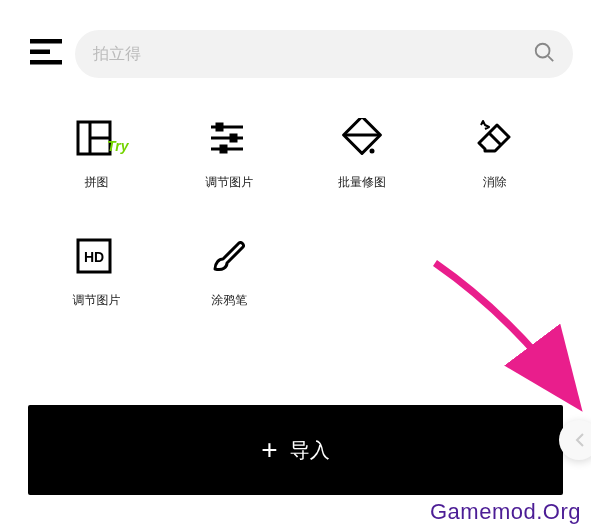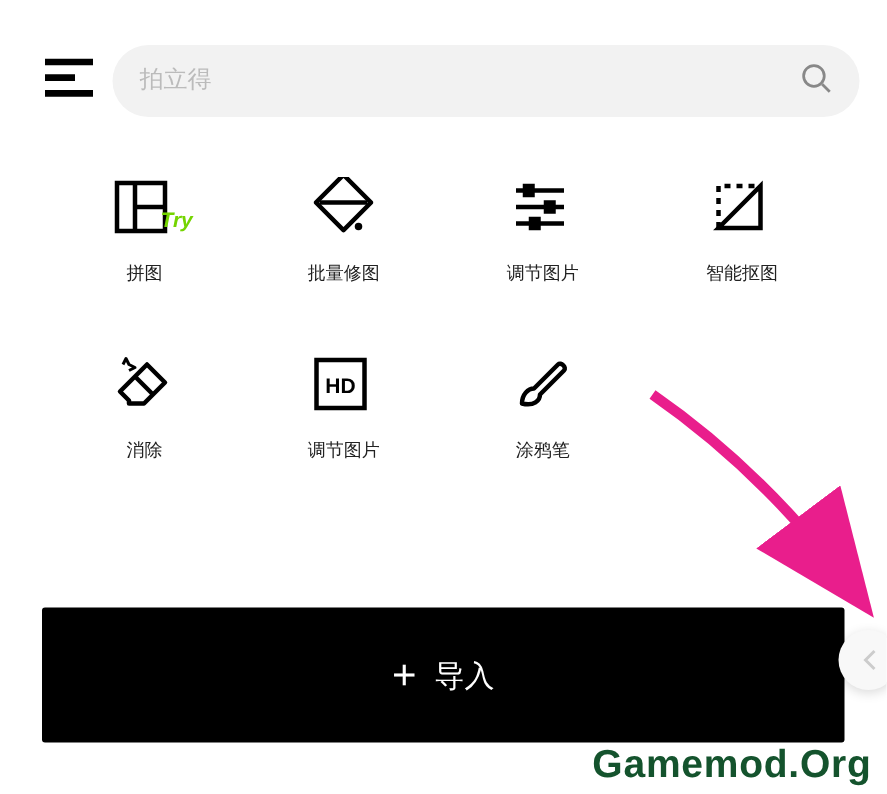--- a/index.html
+++ b/index.html
@@ -14,21 +14,21 @@
 
     .grid { display: grid; grid-template-columns: repeat(4, 1fr); padding: 20px 30px 0 30px; row-gap: 45px; }
     .tile { display: flex; flex-direction: column; align-items: center; gap: 16px; cursor: pointer; position: relative; }
     .tile-icon { width: 40px; height: 40px; display: flex; align-items: center; }
     .tile-label { font-size: 12px; color: #222; text-align: center; }
     .badge { position: absolute; top: -12px; left: 58%; font-size: 14px; font-weight: 700; font-style: italic; margin-top: 32px; }
 
     .import-btn { position: absolute; left: 28px; right: 28px; top: 405px; height: 90px; background: #000; color: #fff; display: flex; align-items: center; justify-content: center; gap: 12px; font-size: 20px; cursor: pointer; border-radius: 2px; }
     .import-plus { font-size: 28px; font-weight: 300; }
 
-    .watermark { position: absolute; right: 10px; bottom: 4px; font-size: 26px; font-weight: 700; color: #14532d; letter-spacing: 0.5px; }
+    .watermark { position: absolute; right: 10px; bottom: 4px; font-size: 22px; font-weight: 400; color: #4c1d95; letter-spacing: 0.5px; }
 
     .arrow-overlay { position: absolute; pointer-events: none; }
     
     .float-circle { position: absolute; right: -8px; top: 420px; width: 40px; height: 40px; border-radius: 50%; background: #f8f8f8; box-shadow: 0 2px 8px rgba(0,0,0,0.15); display: flex; align-items: center; justify-content: center; }
   </style>
 </head>
 <body>
 
 <div class="header">
   <div class="menu-btn">
@@ -58,52 +58,43 @@
         <rect x="2" y="2" width="32" height="32"></rect>
         <line x1="14" y1="2" x2="14" y2="34"></line>
         <line x1="14" y1="18" x2="34" y2="18"></line>
       </svg>
     </span>
     <span class="tile-label">拼图</span>
   </div>
 
   <div class="tile">
     <span class="tile-icon">
-      <svg width="40" height="40" viewBox="0 0 40 40" fill="none" stroke="#000" stroke-width="3" stroke-linejoin="round">
-        <rect x="7" y="4" width="26" height="26" transform="rotate(45 20 17)"></rect>
-        <line x1="4" y1="17" x2="36" y2="17"></line>
-        <circle cx="30" cy="33" r="2.5" fill="#000" stroke="none"></circle>
-      </svg>
-    </span>
-    <span class="tile-label">批量修图</span>
-  </div>
-
-  <div class="tile">
-    <span class="tile-icon">
       <svg width="36" height="34" viewBox="0 0 36 34" fill="none" stroke="#000" stroke-width="3">
         <line x1="2" y1="6" x2="34" y2="6"></line>
           <rect x="8" y="3" width="5" height="6" fill="#000"></rect>
         <line x1="2" y1="17" x2="34" y2="17"></line>
           <rect x="22" y="14" width="5" height="6" fill="#000"></rect>
         <line x1="2" y1="28" x2="34" y2="28"></line>
           <rect x="12" y="25" width="5" height="6" fill="#000"></rect>
       </svg>
     </span>
     <span class="tile-label">调节图片</span>
   </div>
 
   <div class="tile">
     <span class="tile-icon">
-      <svg width="36" height="36" viewBox="0 0 36 36" fill="none" stroke="#000" stroke-width="3">
-        <path d="M4 32 L4 4 L32 4" stroke-dasharray="4 4"></path>
-        <path d="M4 32 L32 4 L32 32 Z"></path>
+      <svg width="40" height="40" viewBox="0 0 40 40" fill="none" stroke="#000" stroke-width="3" stroke-linejoin="round">
+        <rect x="7" y="4" width="26" height="26" transform="rotate(45 20 17)"></rect>
+        <line x1="4" y1="17" x2="36" y2="17"></line>
+        <circle cx="30" cy="33" r="2.5" fill="#000" stroke="none"></circle>
       </svg>
     </span>
-    <span class="tile-label">智能抠图</span>
+    <span class="tile-label">批量修图</span>
   </div>
+
 
 
   <div class="tile">
     <span class="tile-icon">
       <svg width="40" height="38" viewBox="0 0 40 38" fill="none" stroke="#000" stroke-width="3" stroke-linejoin="round">
         <path d="M10 30 L4 24 L22 6 L34 18 L20 32 L10 32 Z"></path>
         <line x1="14" y1="14" x2="26" y2="26"></line>
         <path d="M6 6 L8 2 L10 6 L14 8 L10 10" stroke-width="2"></path>
       </svg>
     </span>

